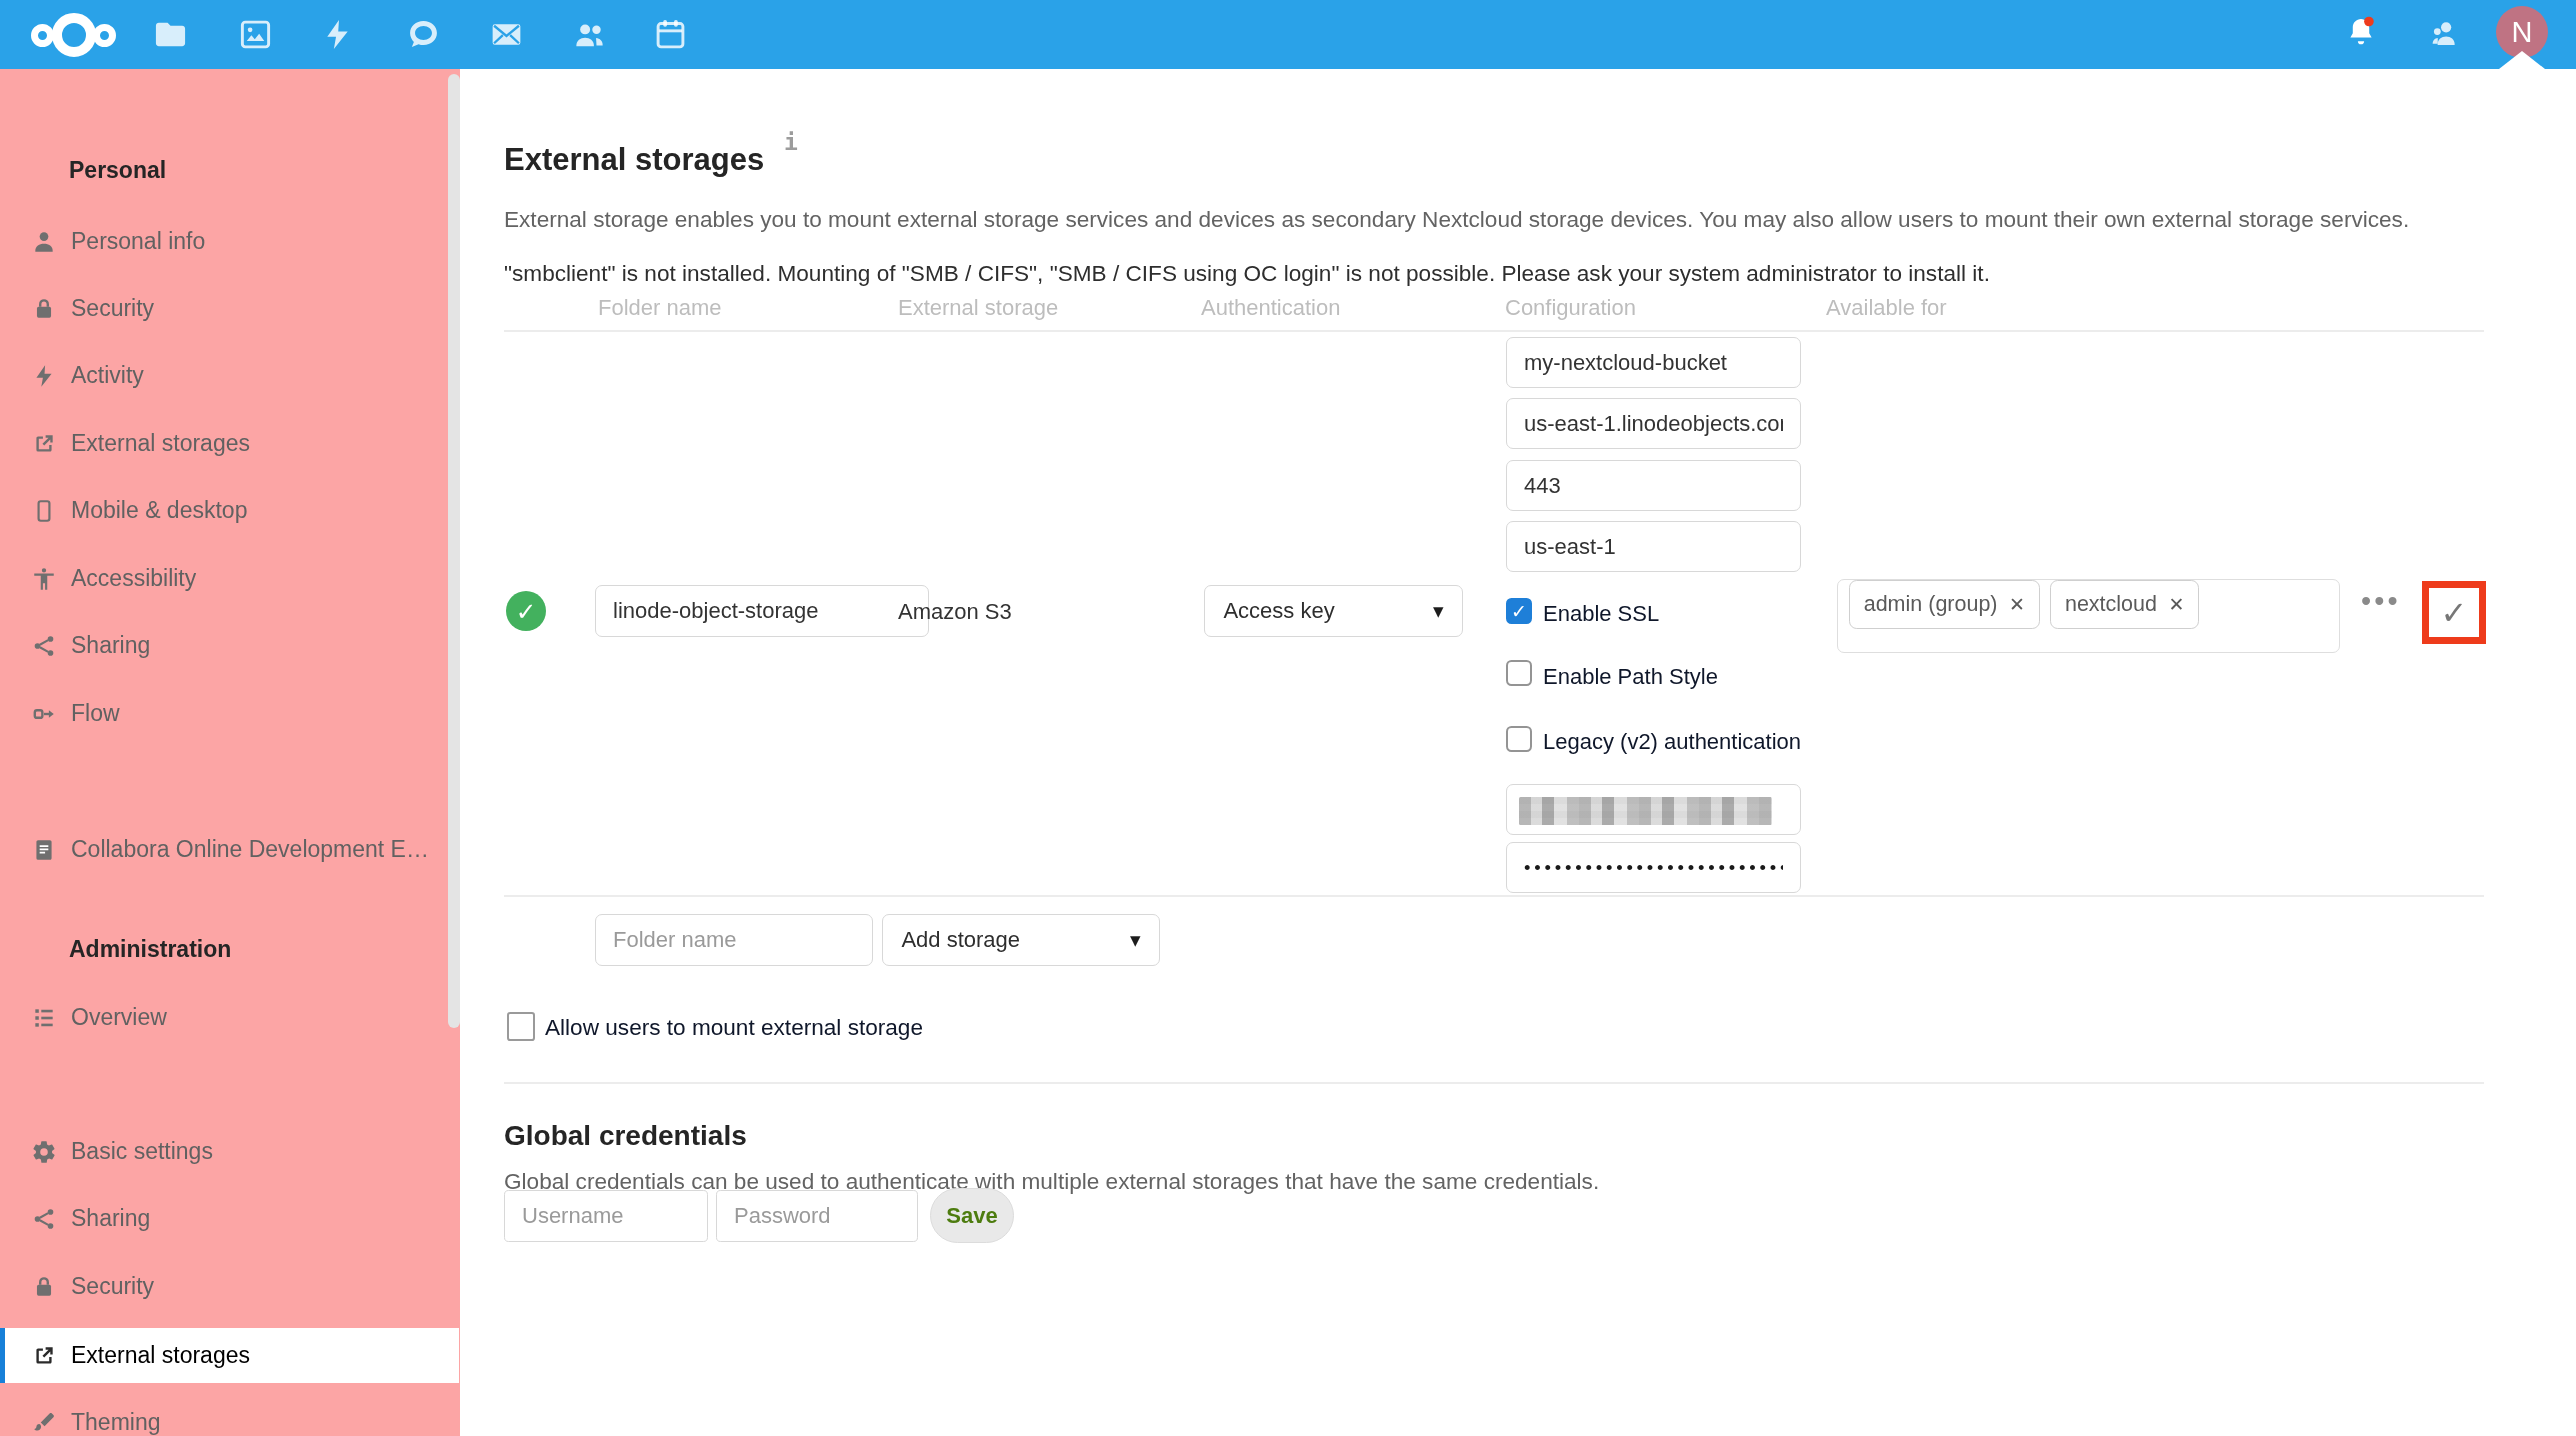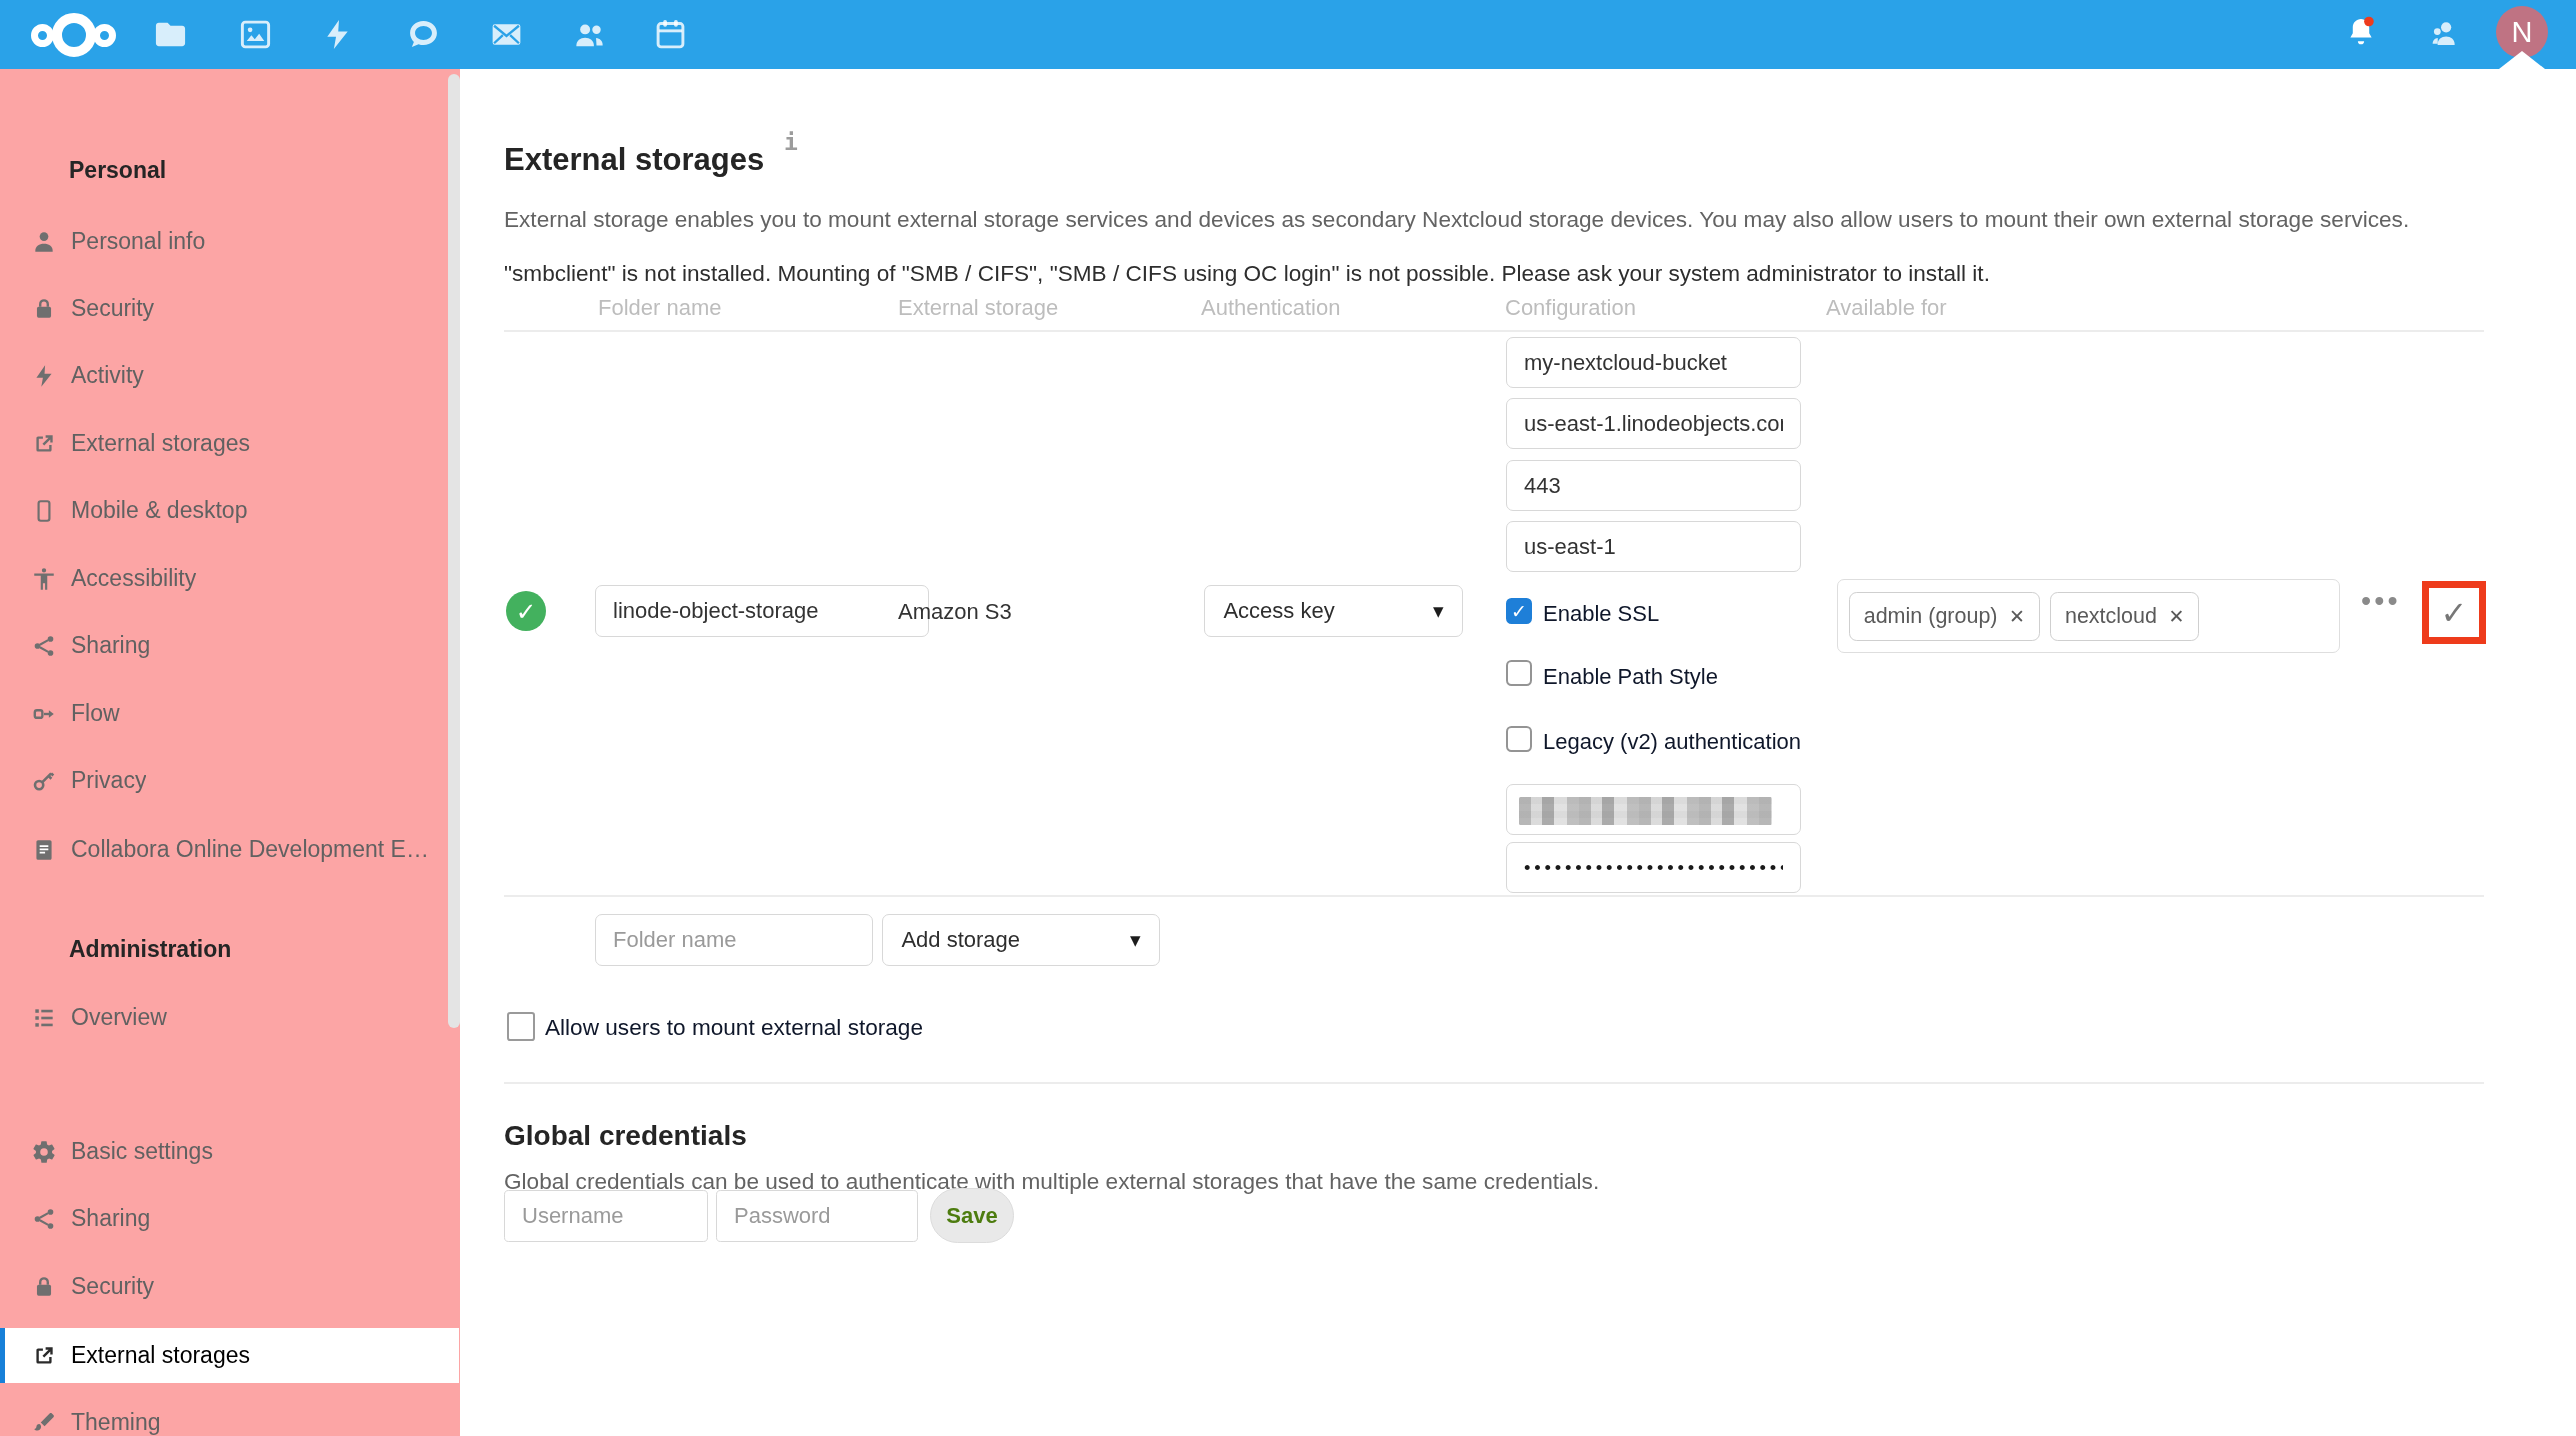--- a/index.html
+++ b/index.html
@@ -66,21 +66,21 @@
   .cb.checked{background:#1e7fd8;border-color:#1e7fd8;color:#fff;font-size:19px;font-weight:700;}
   .cb-label{position:absolute;font-size:22px;color:#0f172a;white-space:nowrap;}
 
   .mosaic{position:absolute;left:12.3px;top:11.5px;width:253px;height:28px;border-radius:1.5px;
     background:
       repeating-linear-gradient(90deg,rgba(170,170,170,.85) 0 12.3px,rgba(205,205,205,.7) 12.3px 23px,rgba(150,150,150,.8) 23px 35px,rgba(215,215,215,.75) 35px 48px,rgba(180,180,180,.85) 48px 60px),
       repeating-linear-gradient(0deg,rgba(255,255,255,.35) 0 7px,rgba(160,160,160,.25) 7px 14px);}
   .pwd{font-size:18.4px;letter-spacing:3.8px;color:#1a1a1a;}
 
   .avail{position:absolute;left:1837px;top:579px;width:503px;height:74px;box-sizing:border-box;
-    border:1.5px solid #dedede;border-radius:7px;background:#fff;display:flex;align-items:center;
+    border:1.5px solid #dedede;border-radius:7px;background:#fff;display:flex;align-items:flex-start;
     padding-left:10.7px;gap:10px;}
   .chip{display:inline-flex;align-items:center;height:49px;box-sizing:border-box;border:1.5px solid #cfcfcf;
     border-radius:7.7px;padding:0 14px;font-size:21.5px;color:#5a5a5a;background:#fff;white-space:nowrap;}
   .chip .x{margin-left:11.5px;font-size:19px;font-weight:700;color:#5a5a5a;cursor:pointer;}
   .menu-dots{position:absolute;left:2361px;top:585px;font-size:29px;letter-spacing:3.1px;color:#8a8a8a;cursor:pointer;}
   .hl-red{position:absolute;left:2422px;top:581px;width:64px;height:63px;box-sizing:border-box;
     border:7px solid #ee3b1b;background:#fff;display:flex;align-items:center;justify-content:center;}
   .row-save{width:100%;height:100%;background:#fff;border:none;color:#777;font-size:32px;cursor:pointer;
     display:flex;align-items:center;justify-content:center;padding:0;}
 
@@ -199,27 +199,20 @@
     <span class="nlabel">Sharing</span>
   </div>
   <div class="nav-item" style="top:617px">
     <svg class="nicon" viewBox="0 0 24 24">
         <rect class="sicS" x="3.5" y="8.5" width="7" height="7" rx="2" stroke-width="2.2"></rect>
         <path class="sicS" d="M12 12h6" stroke-width="2.2"></path>
         <path class="sic" d="M16.5 8.5 21 12l-4.5 3.5z"></path>
       </svg>
     <span class="nlabel">Flow</span>
   </div>
-  <div class="nav-item" style="top:684px">
-    <svg class="nicon" viewBox="0 0 24 24">
-        <circle class="sicS" cx="7.5" cy="15.8" r="3.8" stroke-width="2.4"></circle>
-        <path class="sicS" d="M10.5 13 18.6 4.9M16.2 7.3l2.6 2.6M18.6 4.9l2 2" stroke-width="2.4"></path>
-      </svg>
-    <span class="nlabel">Privacy</span>
-  </div>
   <div class="nav-item" style="top:753px">
     <svg class="nicon" viewBox="0 0 24 24">
         <path class="sic" d="M6.5 3h11c.8 0 1.5.7 1.5 1.5v15c0 .8-.7 1.5-1.5 1.5h-11A1.5 1.5 0 0 1 5 19.5v-15C5 3.7 5.7 3 6.5 3z"></path>
         <path d="M8 8.5h8M8 11.5h8M8 14.5h5" stroke="#fff" stroke-width="1.6" fill="none"></path>
       </svg>
     <span class="nlabel">Collabora Online Development Edit…</span>
   </div>
 
   <div class="nav-caption" style="top:865px">Administration</div>
 

